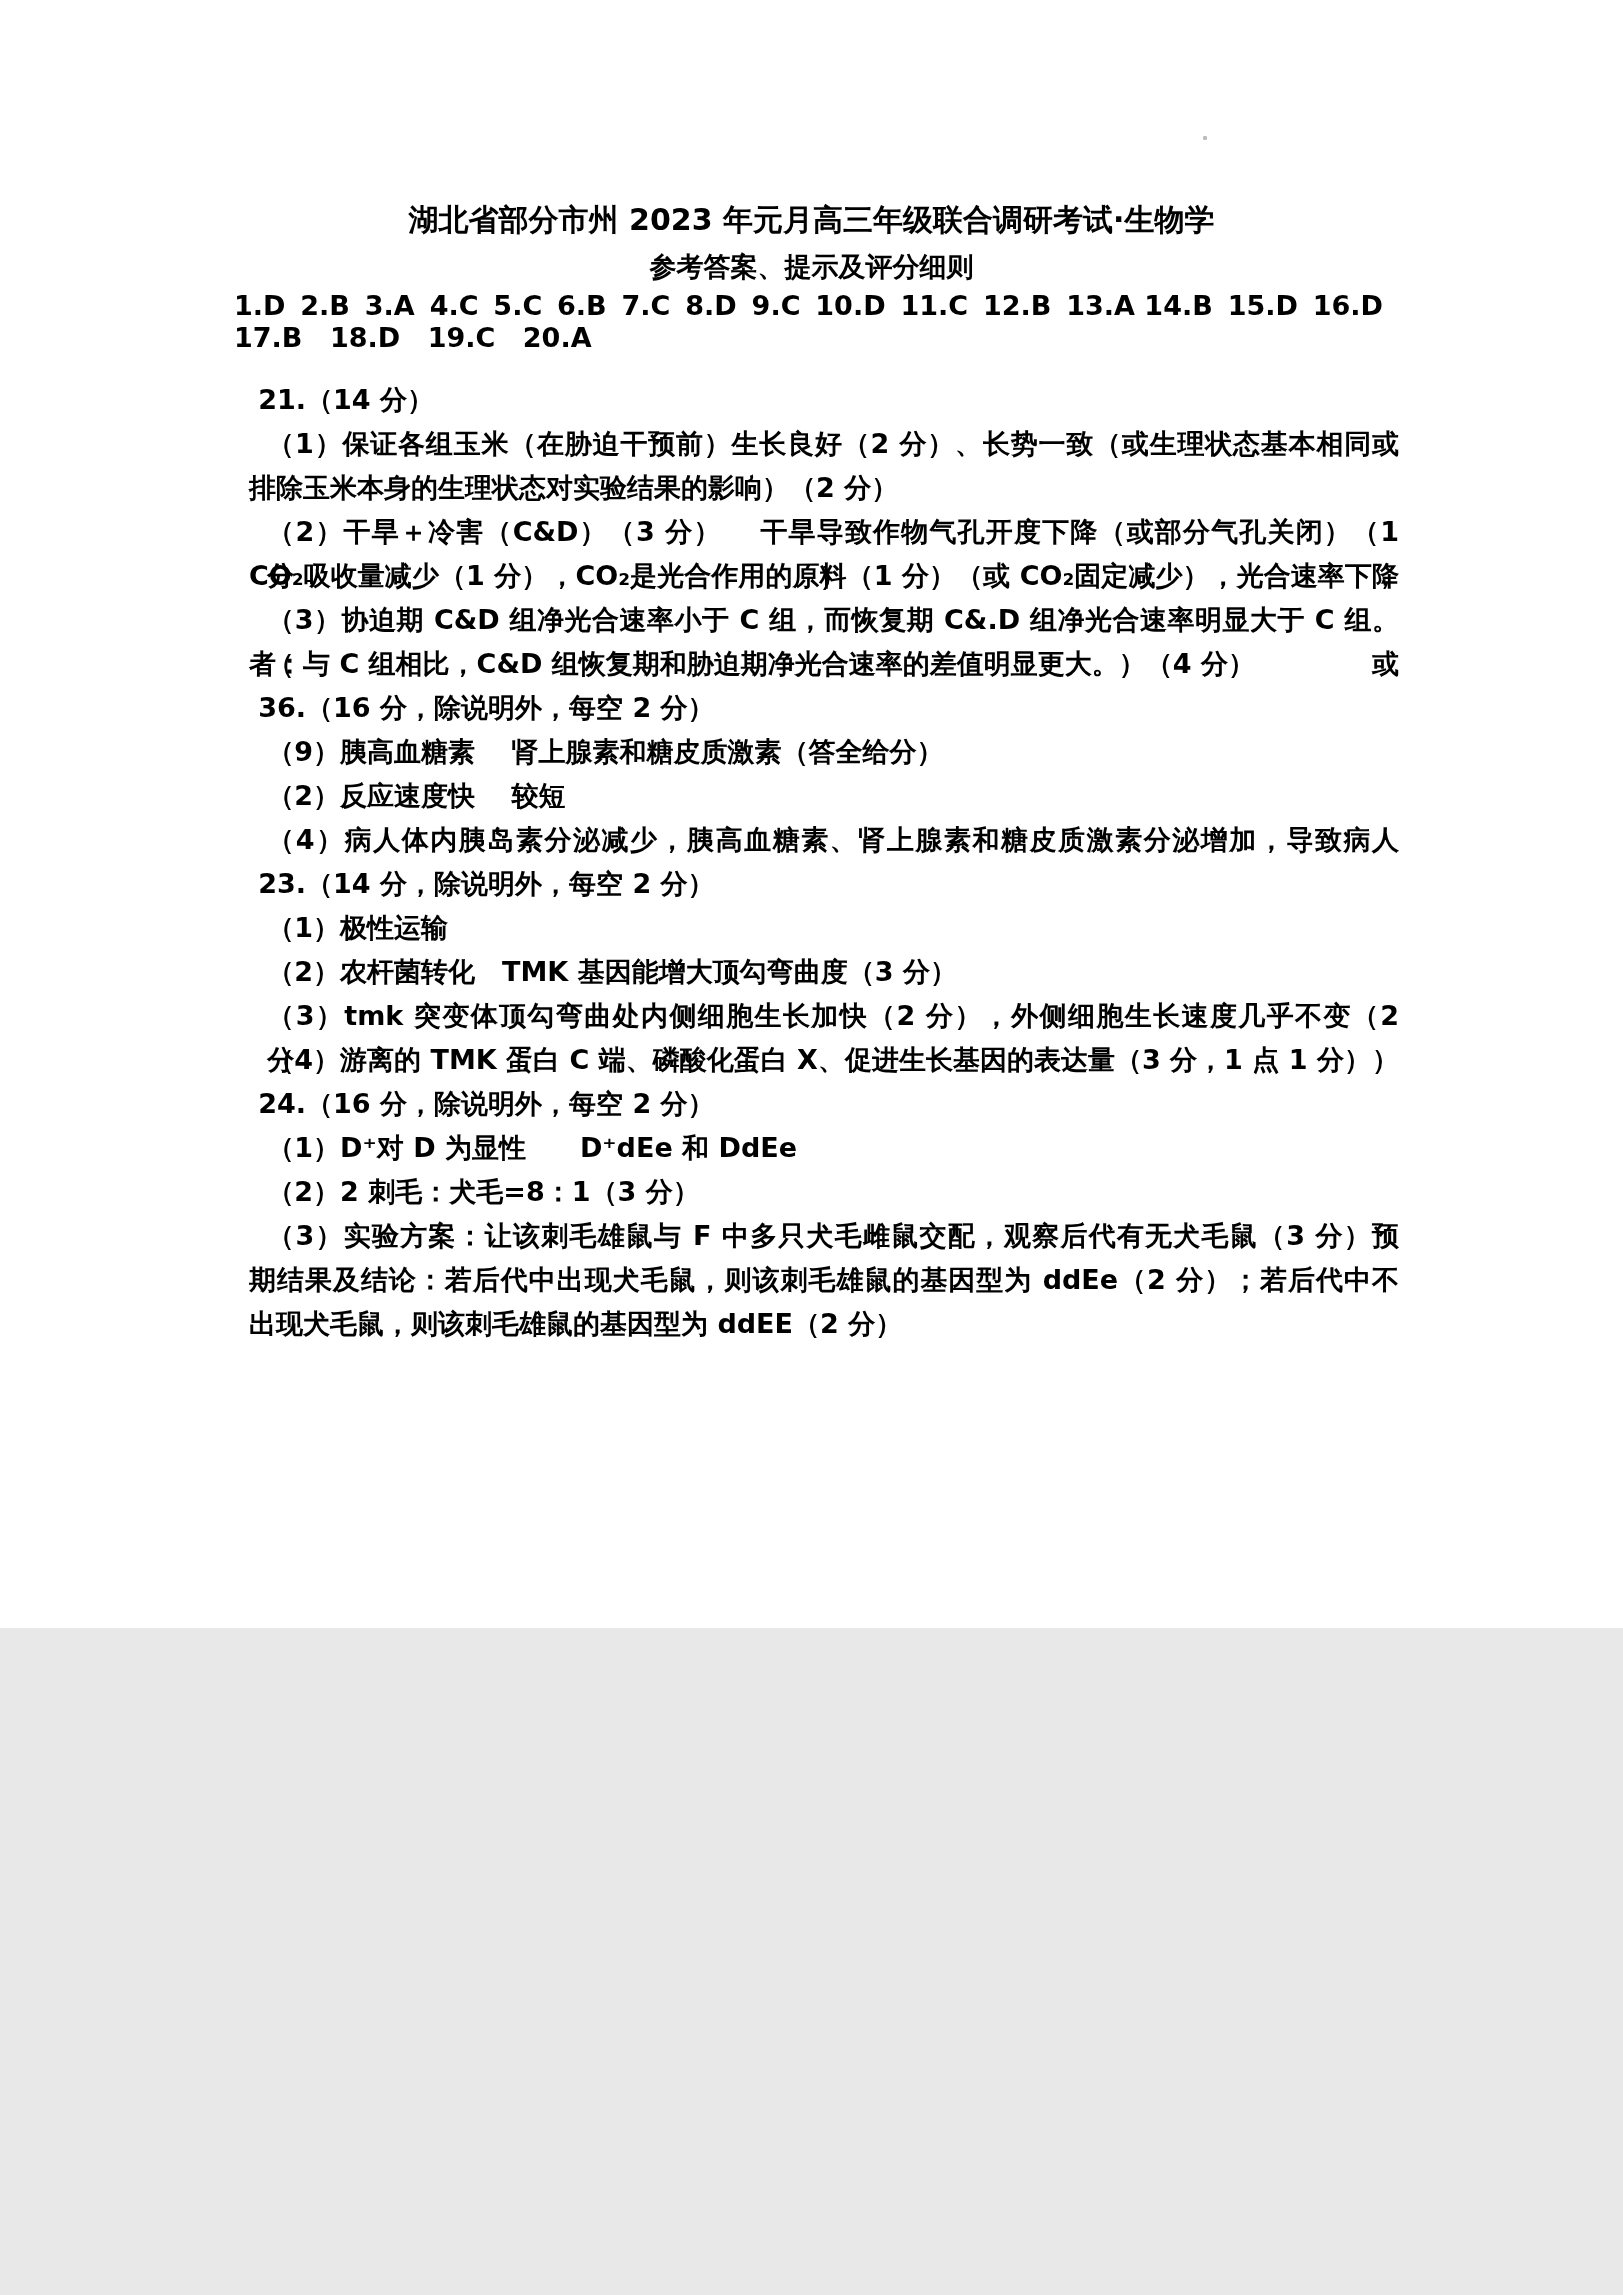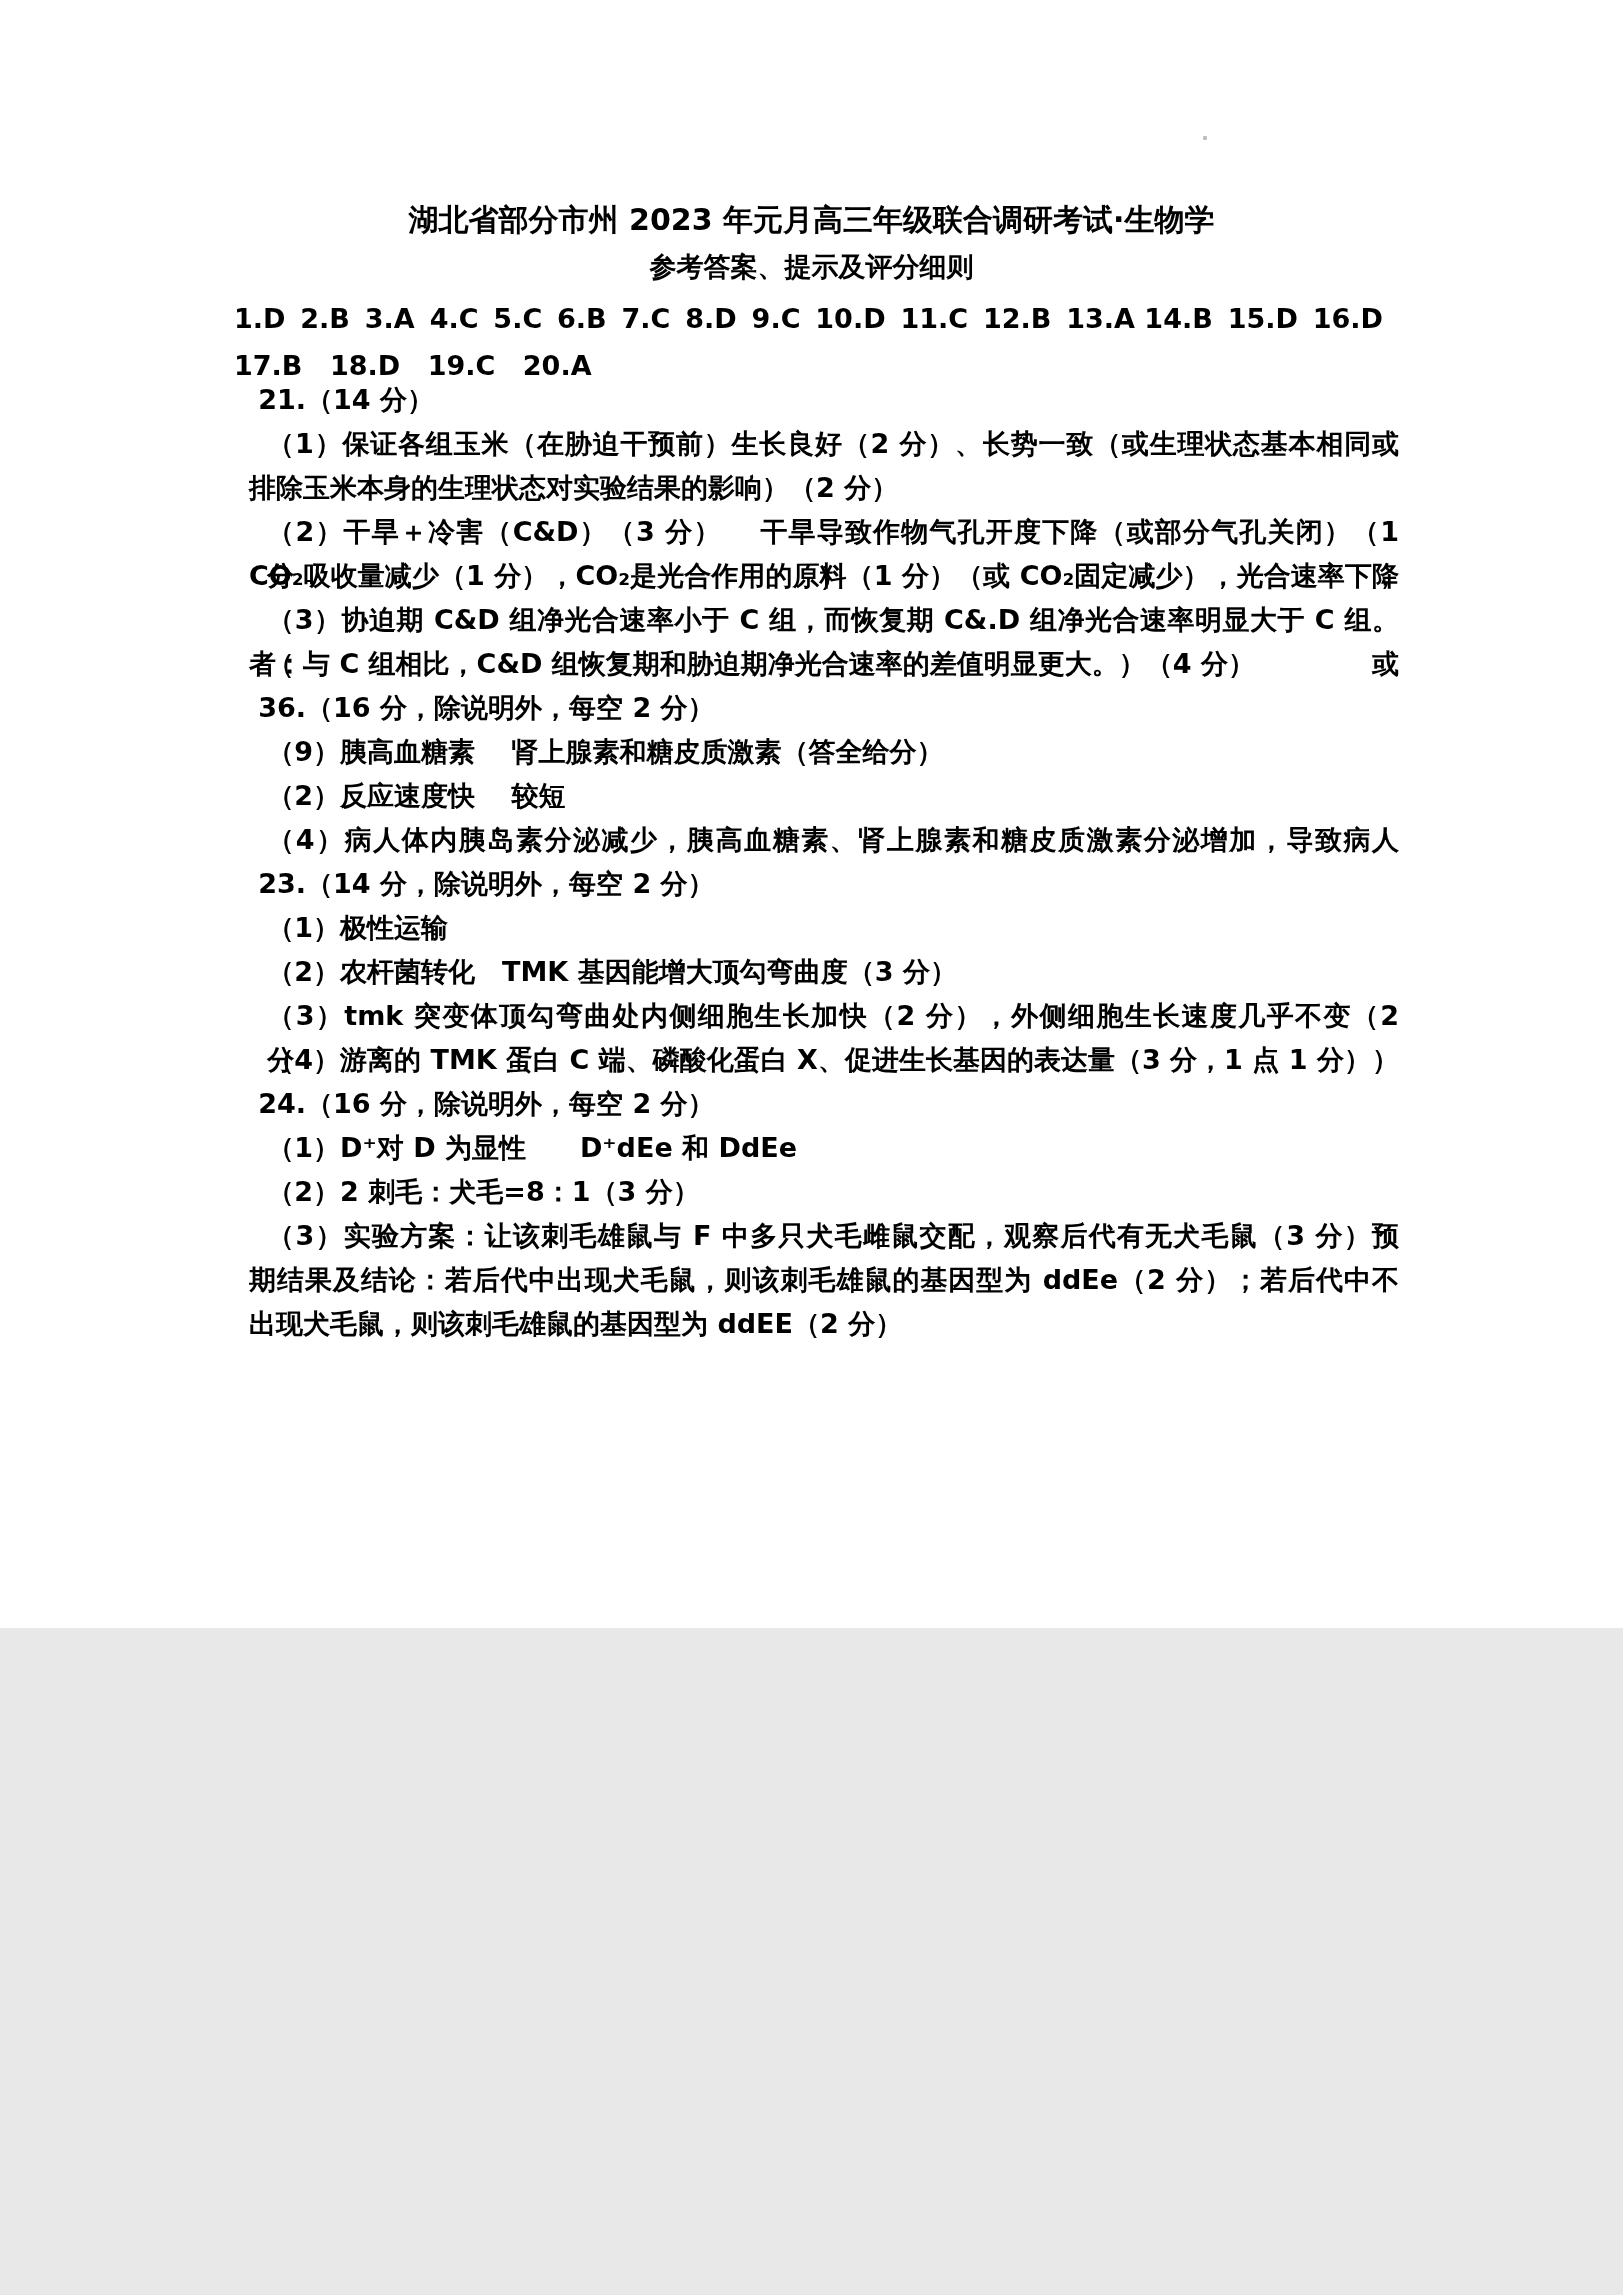--- a/index.html
+++ b/index.html
@@ -13,26 +13,26 @@
     overflow:hidden;
   }
   .center-line {
     position:absolute; left:0; width:100%;
     text-align:center;
     line-height:47px;
   }
   .title    { top:196px; font-size:30px; }
   .subtitle { top:243px; font-size:27px; }
   .row1 {
-    position:absolute; top:297px; left:234px; width:1149px;
+    position:absolute; top:284px; left:234px; width:1149px;
     display:flex; justify-content:space-between;
     font-size:27px; line-height:44px;
   }
   .row2 {
-    position:absolute; top:344px; left:234px; width:1149px;
+    position:absolute; top:316px; left:234px; width:1149px;
     display:flex; gap:27.5px;
     font-size:27px; line-height:44px;
   }
   .body {
     position:absolute; top:378px; left:249px; width:1150px;
     font-size:27px; line-height:44px;
   }
   .bl { height:44px; }
   .j  { text-align:justify; text-align-last:justify; }
   .ind-num  { padding-left:9.2px; }

